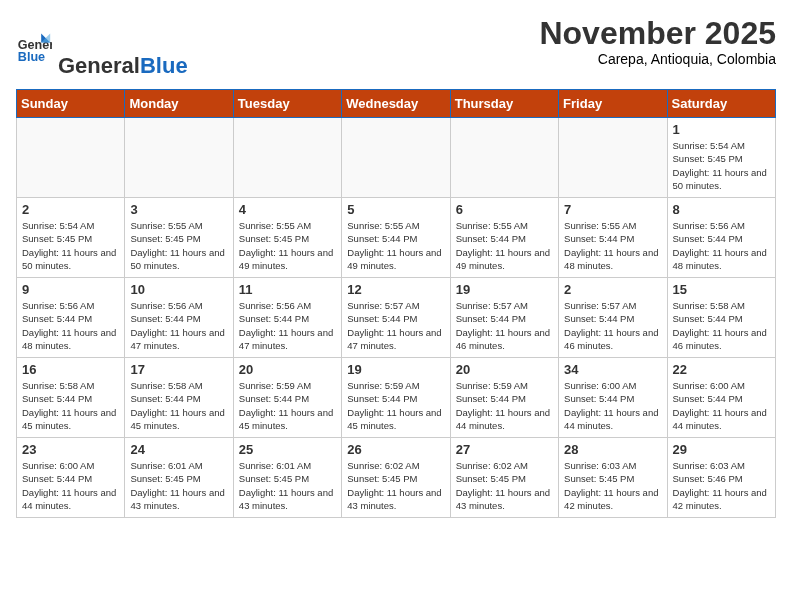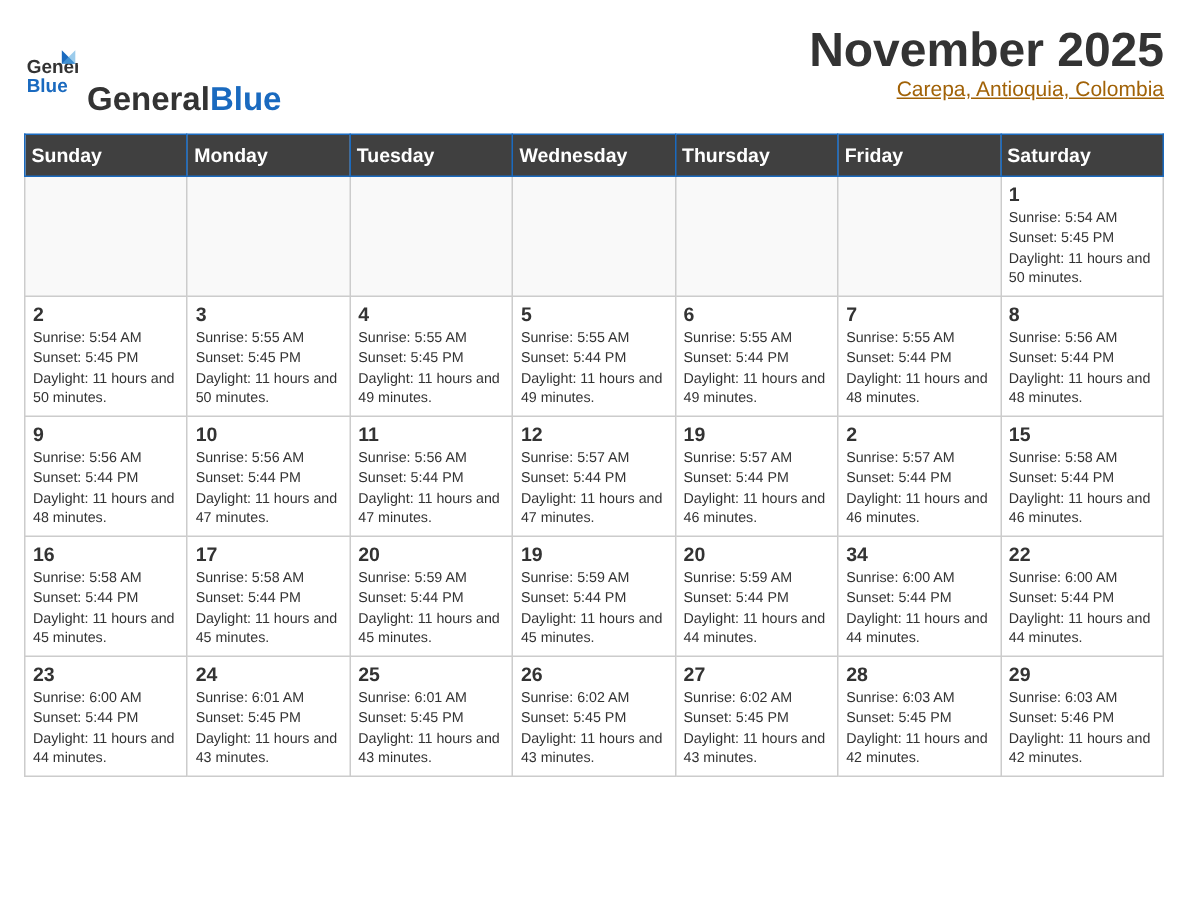--- a/index.html
+++ b/index.html
@@ -39,30 +39,29 @@
       text-align: right;
     }
     .month-title {
       font-size: 32px;
       font-weight: bold;
       color: #333;
       line-height: 1.1;
     }
     .location {
       font-size: 14px;
-      color: #a16207;
-      text-decoration: underline;
+      color: #000000;
     }
     .calendar {
       width: 100%;
       border-collapse: collapse;
       border: 1px solid #ccc;
     }
     .calendar th {
-      background: #404040;
+      background: #c2410c;
       color: #fff;
       font-size: 13px;
       font-weight: bold;
       padding: 6px 4px;
       text-align: left;
       border: 1px solid #1a6abf;
     }
     .calendar td {
       width: calc(100% / 7);
       vertical-align: top;

